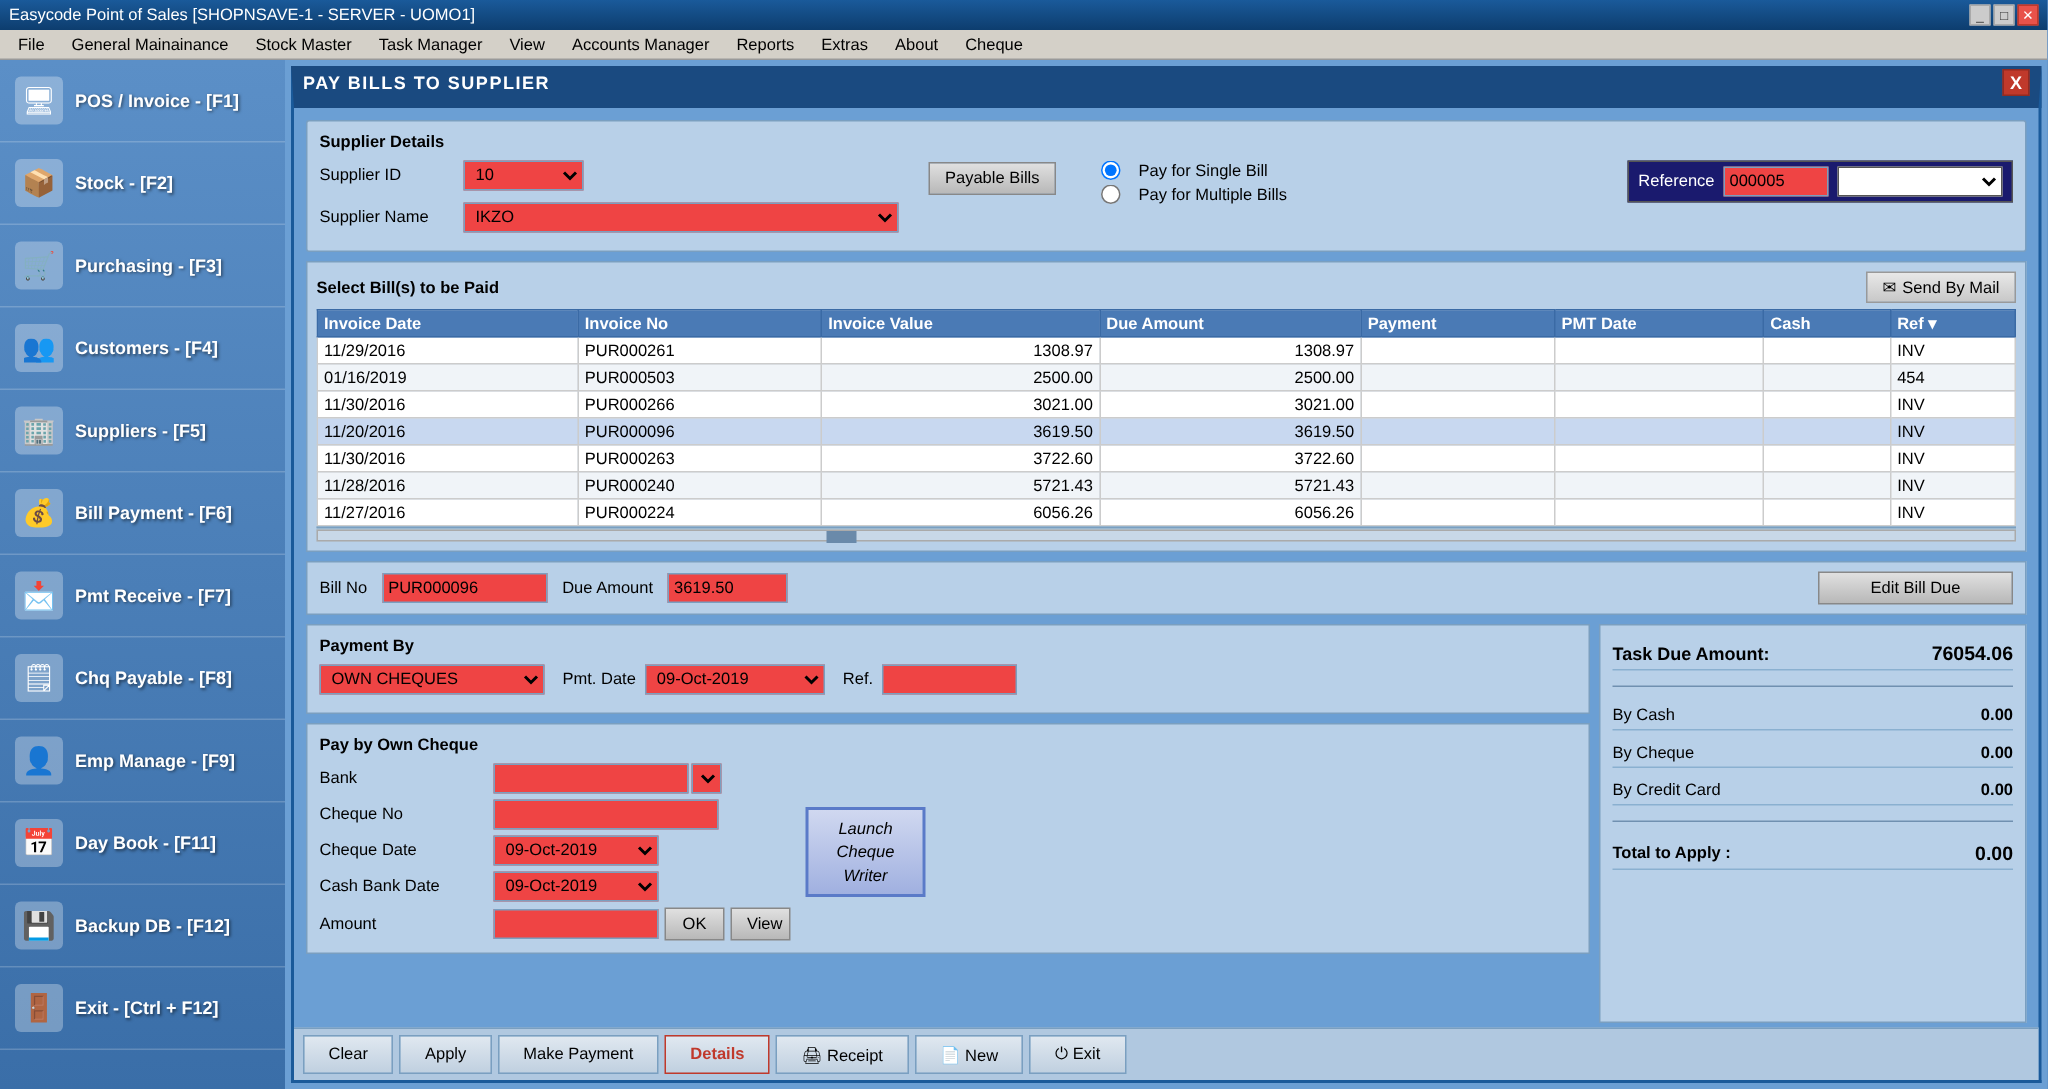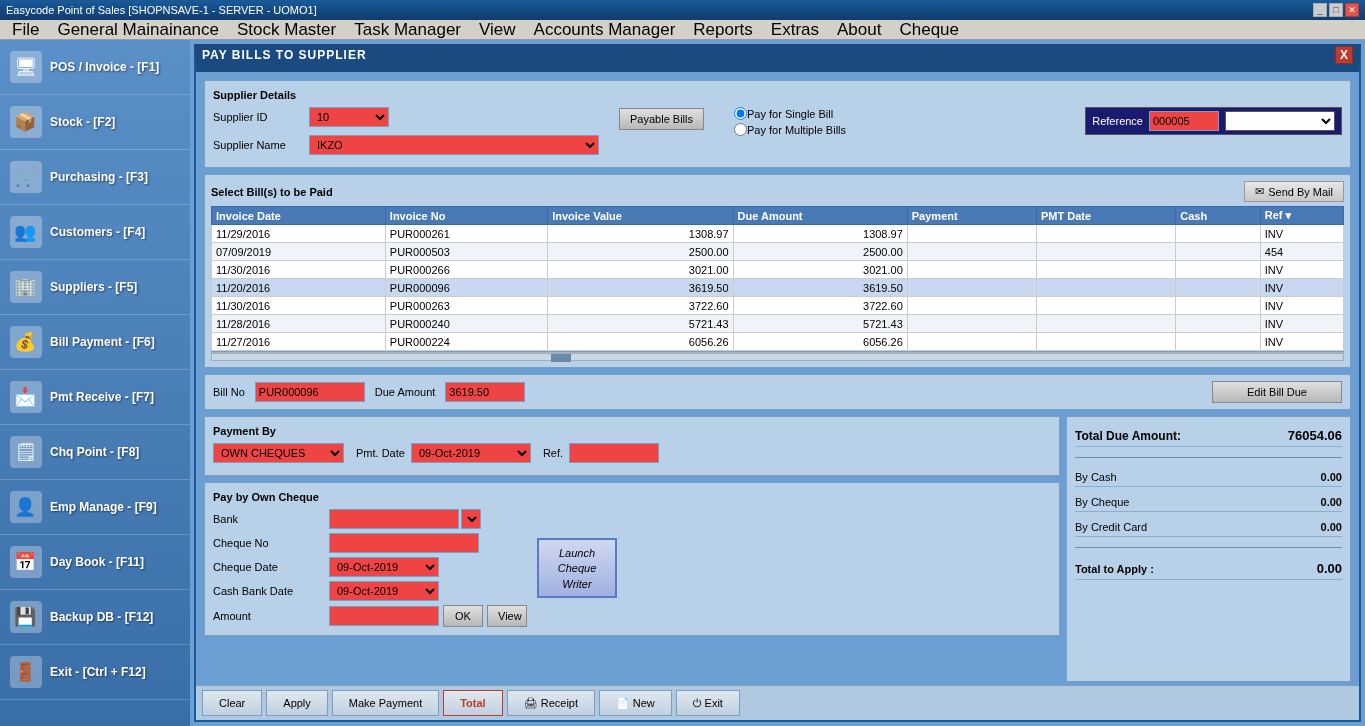--- a/index.html
+++ b/index.html
@@ -46,21 +46,21 @@
       background: #d4d0c8;
       height: 20px;
       display: flex;
       align-items: center;
       padding: 0 4px;
       gap: 2px;
       border-bottom: 1px solid #999;
     }
     .menu-item {
       padding: 1px 8px;
-      font-size: 17px;
+      font-size: 11px;
       color: #000;
       cursor: pointer;
     }
 
     
     .sidebar {
       position: absolute;
       left: 0;
       top: 40px;
       width: 190px;
@@ -201,21 +201,21 @@
 
     
     .radio-group {
       display: flex;
       flex-direction: column;
       gap: 3px;
     }
     .radio-label {
       display: flex;
       align-items: center;
-      gap: 0;
+      gap: 12px;
       font-size: 11px;
     }
 
     
     .reference-box {
       background: #1a1a6e;
       border: 1px solid #555;
       padding: 3px 6px;
       display: flex;
       align-items: center;
@@ -449,21 +449,21 @@
   <div class="sidebar-item">
     <div class="sidebar-icon">💰</div>
     <span class="sidebar-label">Bill Payment - [F6]</span>
   </div>
   <div class="sidebar-item">
     <div class="sidebar-icon">📩</div>
     <span class="sidebar-label">Pmt Receive - [F7]</span>
   </div>
   <div class="sidebar-item">
     <div class="sidebar-icon">🗒</div>
-    <span class="sidebar-label">Chq Point - [F8]</span>
+    <span class="sidebar-label">Chq Payable - [F8]</span>
   </div>
   <div class="sidebar-item">
     <div class="sidebar-icon">👤</div>
     <span class="sidebar-label">Emp Manage - [F9]</span>
   </div>
   <div class="sidebar-item">
     <div class="sidebar-icon">📅</div>
     <span class="sidebar-label">Day Book - [F11]</span>
   </div>
   <div class="sidebar-item">
@@ -553,21 +553,21 @@
                   <td style="text-align: left;">11/29/2016</td>
                   <td style="text-align: left;">PUR000261</td>
                   <td style="text-align: right;">1308.97</td>
                   <td style="text-align: right;">1308.97</td>
                   <td style="text-align: right;"></td>
                   <td style="text-align: left;"></td>
                   <td style="text-align: right;"></td>
                   <td style="text-align: left;">INV</td>
                 </tr>
                 <tr>
-                  <td style="text-align: left;">07/09/2019</td>
+                  <td style="text-align: left;">01/16/2019</td>
                   <td style="text-align: left;">PUR000503</td>
                   <td style="text-align: right;">2500.00</td>
                   <td style="text-align: right;">2500.00</td>
                   <td style="text-align: right;"></td>
                   <td style="text-align: left;"></td>
                   <td style="text-align: right;"></td>
                   <td style="text-align: left;">454</td>
                 </tr>
                 <tr>
                   <td style="text-align: left;">11/30/2016</td>
@@ -638,21 +638,21 @@
         <div style="flex:1;"></div>
         <button class="btn" style="width:130px;">Edit Bill Due</button>
       </div>
 
       <div class="bottom-row">
         <div class="left-bottom">
 
           <div class="payment-by-section">
             <div class="section-title">Payment By</div>
             <div class="form-row">
-              <select style="width:131px;">
+              <select style="width:150px;">
                 <option>OWN CHEQUES</option>
               </select>
               <span style="margin-left:6px;">Pmt. Date</span>
               <select style="width:120px;">
                 <option>09-Oct-2019</option>
               </select>
               <span style="margin-left:6px;">Ref.</span>
               <input type="text" style="width: 90px;">
             </div>
           </div>
@@ -693,21 +693,21 @@
               <button class="launch-btn" style="height:60px; width:80px; align-self:center;font-style:italic;">
                 <span>Launch Cheque<br>Writer</span>
               </button>
             </div>
           </div>
 
         </div>
 
         <div class="right-panel">
           <div class="amount-row" style="font-weight:bold; font-size:12px;">
-            <span>Total Due Amount:</span>
+            <span>Task Due Amount:</span>
             <span style="font-size:13px;">76054.06</span>
           </div>
           <hr class="divider-line">
           <div class="amount-row">
             <span class="amount-label">By Cash</span>
             <span class="amount-value">0.00</span>
           </div>
           <div class="amount-row">
             <span class="amount-label">By Cheque</span>
             <span class="amount-value">0.00</span>
@@ -723,21 +723,21 @@
           </div>
         </div>
       </div>
 
     </div>
 
     <div class="footer-bar" style="position:absolute; bottom:0; left:0; right:0;">
       <button class="footer-btn">Clear</button>
       <button class="footer-btn">Apply</button>
       <button class="footer-btn">Make Payment</button>
-      <button class="footer-btn cancel">Total</button>
+      <button class="footer-btn cancel">Details</button>
       <button class="footer-btn">
         <span>🖨</span>
         <span>Receipt</span>
       </button>
       <button class="footer-btn">
         <span>📄</span>
         <span>New</span>
       </button>
       <button class="footer-btn">
         <span>⏻</span>

